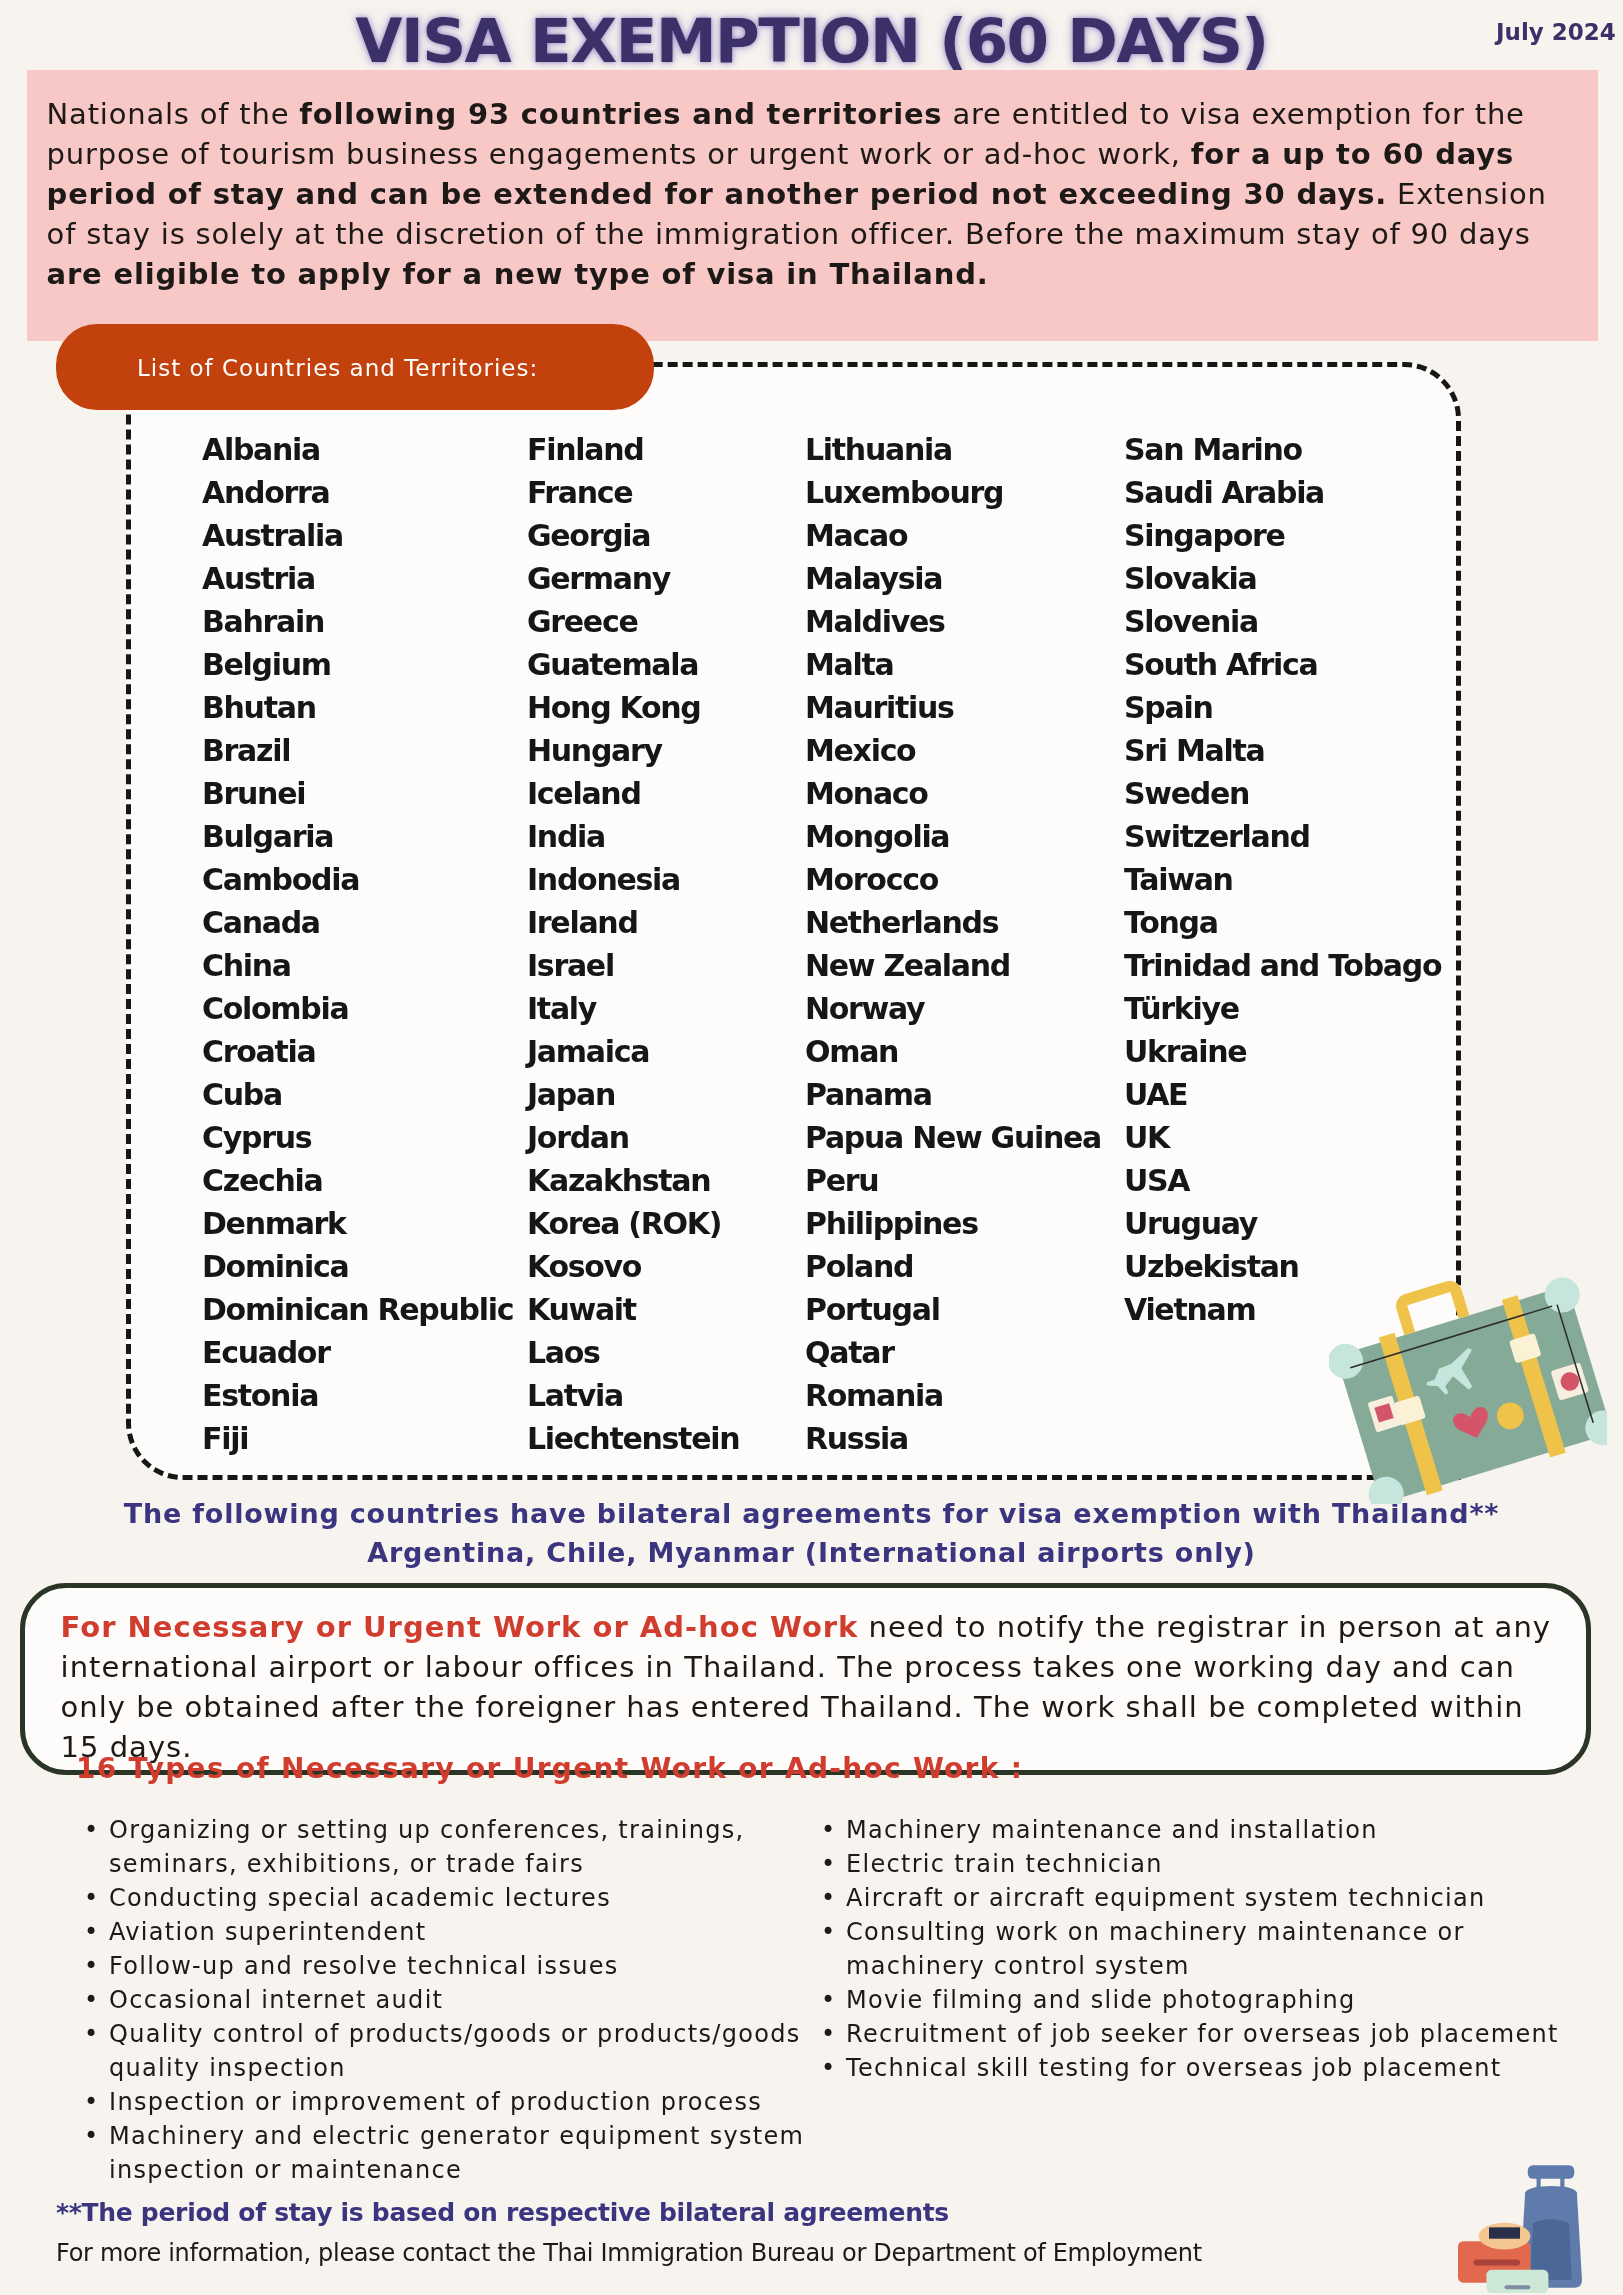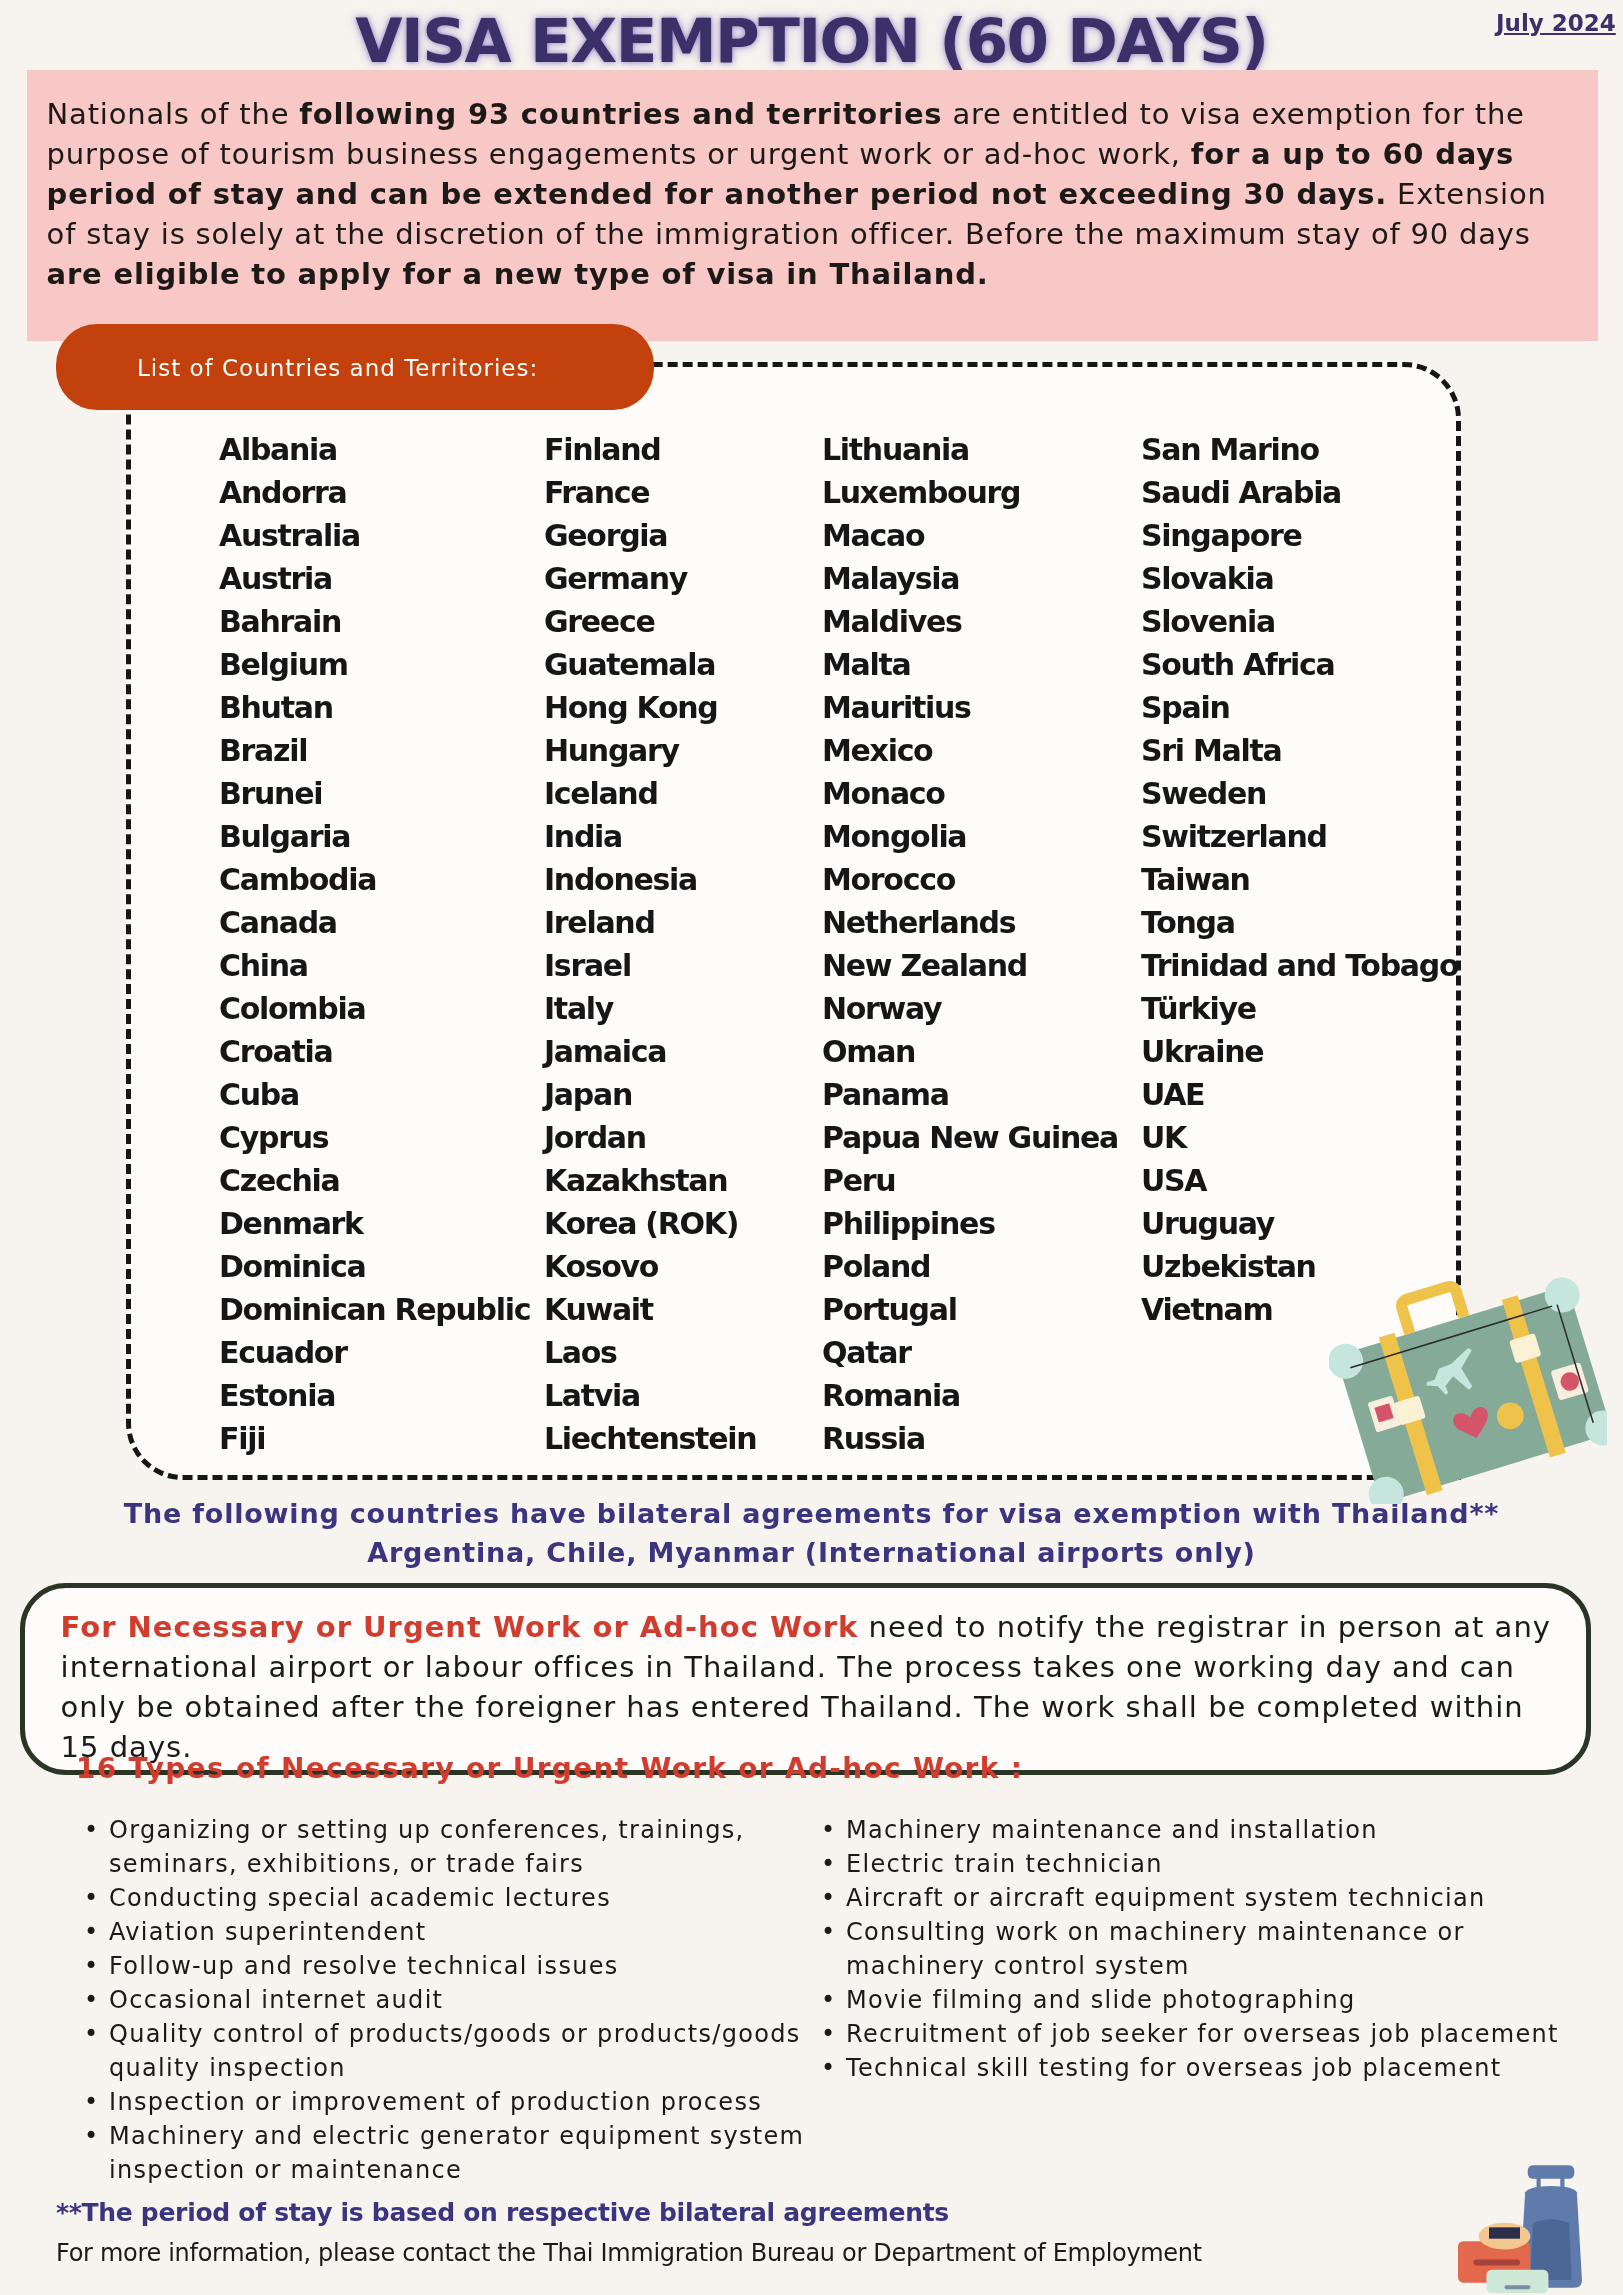--- a/index.html
+++ b/index.html
@@ -6,21 +6,21 @@
   html, body { width: 1623px; height: 2295px; background: #f7f3ee; overflow: hidden; }
   body { position: relative; font-family: "DejaVu Sans", sans-serif; color: #1c1917; }
 
   .title {
     position: absolute; left: 0; width: 1623px; top: 5.2px; text-align: center;
     font-family: "DejaVu Sans", sans-serif; font-weight: bold; font-size: 61px;
     letter-spacing: -1.5px; color: #3b3068;
     text-shadow: 0 0 5.2px rgba(80,60,160,0.55), 0 0 11.3px rgba(120,100,200,0.35);
   }
   .date {
-    position: absolute; right: 7.2px; top: 10px; font-weight: bold; font-size: 23px; color: #3b3068; text-decoration: underline;
+    position: absolute; right: 7.2px; top: 19px; font-weight: bold; font-size: 23px; color: #3b3068;
   }
 
   .intro {
     position: absolute; left: 27px; top: 70px; width: 1571px; height: 271px;
     background: #f8c8c6; padding: 24px 20.6px 0 19.6px;
     font-size: 29px; line-height: 40px; letter-spacing: 0.8px; color: #1c1917;
   }
   .intro b { font-weight: bold; }
 
   .list-tab {
@@ -30,21 +30,21 @@
     padding: 31px 0 0 81px; z-index: 3;
   }
   .list-box {
     position: absolute; left: 126px; top: 362px; width: 1335px; height: 1118px;
     border: 5.2px dashed #161616; border-radius: 0 57px 0 57px; background: #fdfcfa;
     z-index: 1;
   }
   .col {
     position: absolute; top: 428px; z-index: 2;
     font-family: "DejaVu Sans", sans-serif; font-weight: bold; font-size: 30px;
-    letter-spacing: -1.3px; color: #161616; margin-left: 17px;
+    letter-spacing: -1.3px; color: #161616;
   }
   .col div { height: 43px; line-height: 43px; white-space: nowrap; }
   .col1 { left: 202px; } .col2 { left: 527px; } .col3 { left: 805px; } .col4 { left: 1124px; }
 
   .suitcase { position: absolute; left: 1329px; top: 1262px; width: 278px; height: 242px; z-index: 4; }
 
   .bilateral {
     position: absolute; left: 0; width: 1623px; top: 1494px; text-align: center;
     color: #3b3580; font-weight: bold; font-size: 27px; letter-spacing: 0.8px; line-height: 39px;
   }

